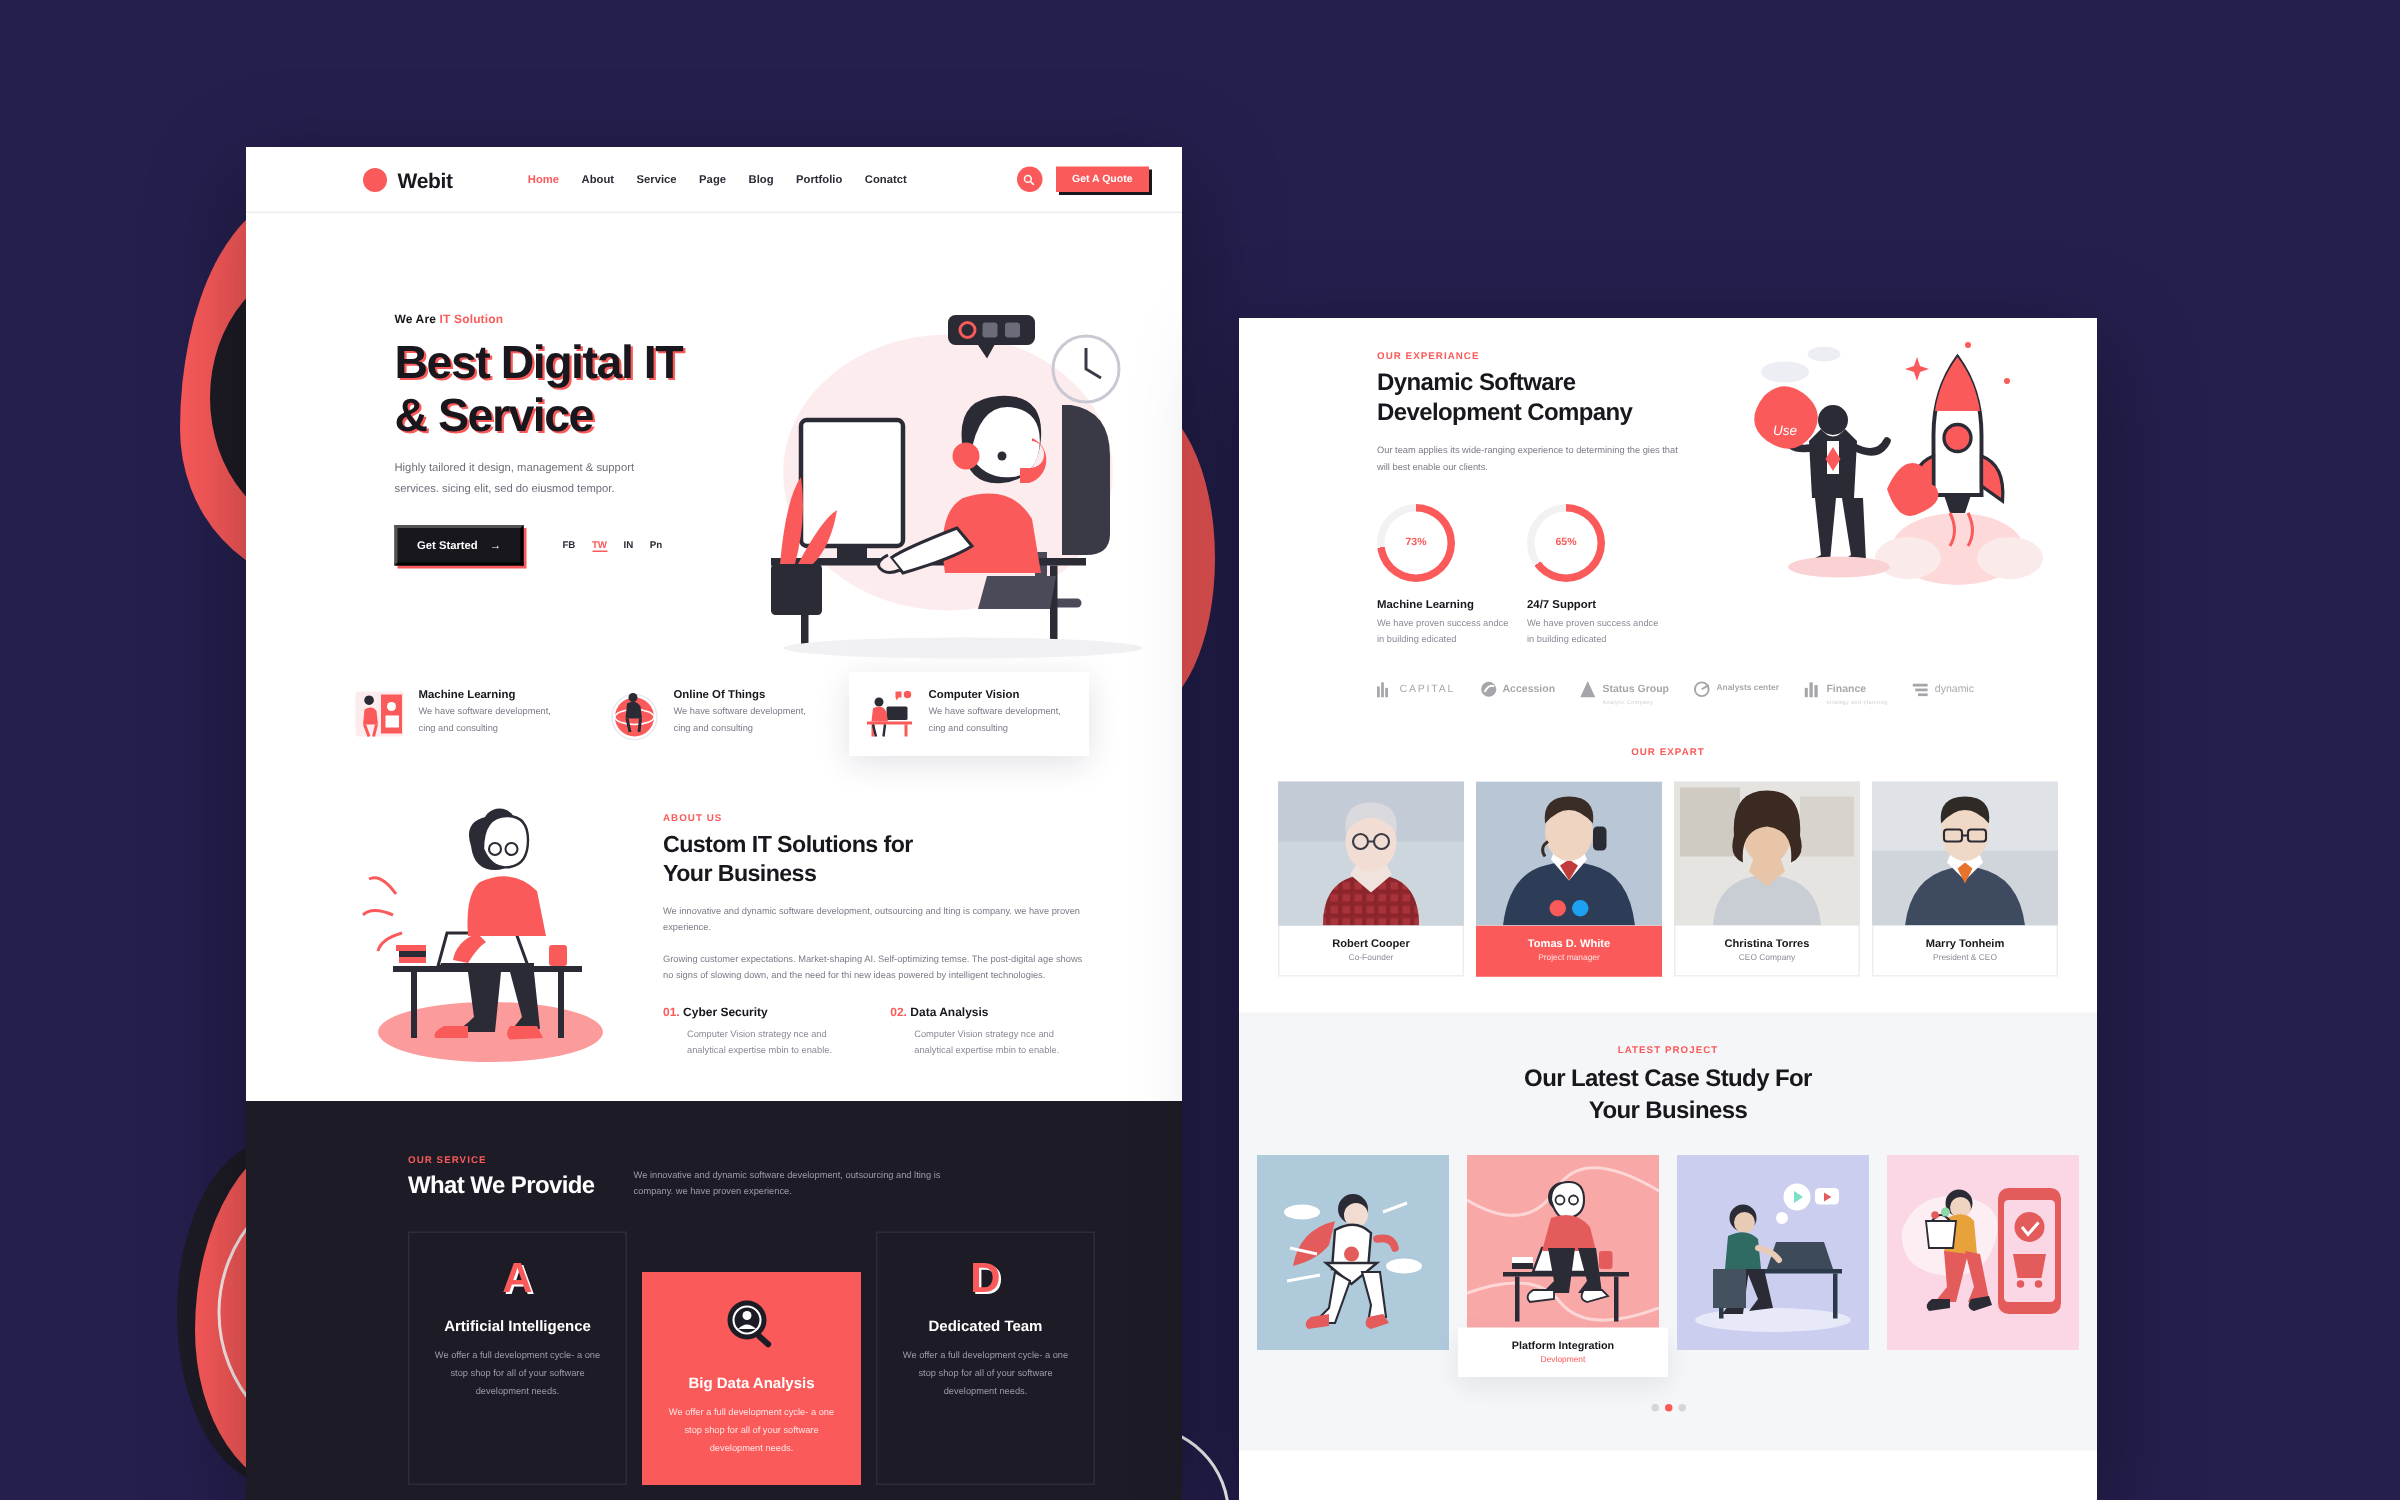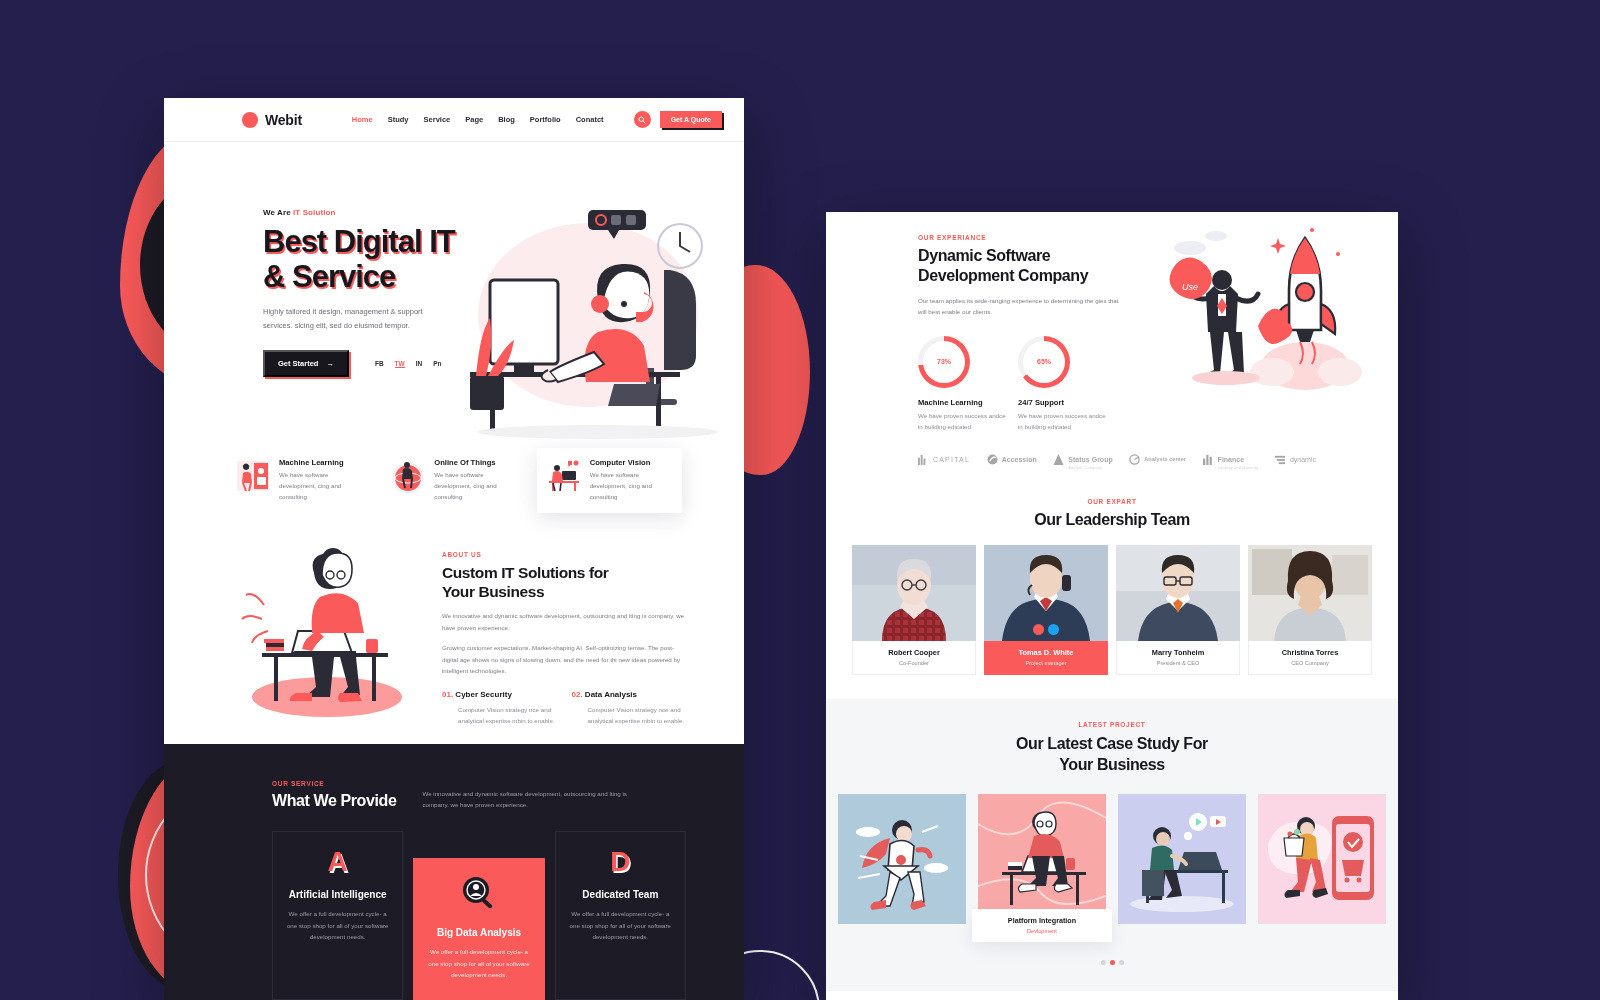--- a/index.html
+++ b/index.html
@@ -23,21 +23,21 @@
       background:#1d1b25; border-radius:50% 50% 50% 50%; }
   .ring-bl { position:absolute; left:145px; top:780px; width:190px; height:190px;
       border:2px solid #fff; border-radius:50%; opacity:.9; }
   .blob-red-mid { position:absolute; left:700px; top:265px; width:110px; height:210px;
       background:#fb5a5a; border-radius:50% 50% 45% 55%/48% 52% 50% 50%; }
   .ring-br { position:absolute; left:700px; top:950px; width:120px; height:120px;
       border:2px solid #fff; border-radius:50%; }
 
   
   .mock-left {
-    position:absolute; left:164px; top:98px; width:580px; height:902px;
+    position:absolute; left:164px; top:98px; width:624px; height:902px;
     background:#ffffff; overflow:hidden;
     box-shadow:0 20px 60px rgba(0,0,0,.35);
   }
   
   .lm-header { height:44px; display:flex; align-items:center;
       padding:0 22px 0 78px; border-bottom:1px solid #ededf1; background:#fff; position:relative; z-index:5;}
   .brand { display:flex; align-items:center; gap:7px; }
   .brand-dot { width:16px; height:16px; border-radius:50%; background:#fb5a5a; display:block;}
   .brand-name { font-size:14px; font-weight:bold; color:#18181f; letter-spacing:-.2px;}
   .nav { display:flex; gap:15px; margin-left:50px; }
@@ -167,21 +167,21 @@
 
   <div class="mock-left">
 
     <div class="lm-header">
       <div class="brand">
         <span class="brand-dot"></span>
         <span class="brand-name">Webit</span>
       </div>
       <nav class="nav">
         <a href="#" class="active">Home</a>
-        <a href="#">Study</a>
+        <a href="#">About</a>
         <a href="#">Service</a>
         <a href="#">Page</a>
         <a href="#">Blog</a>
         <a href="#">Portfolio</a>
         <a href="#">Conatct</a>
       </nav>
       <div class="hdr-right">
         <div class="search-btn">
           <svg width="8" height="8" viewBox="0 0 16 16" fill="none" stroke="#fff" stroke-width="2">
             <circle cx="6.5" cy="6.5" r="4.5"></circle>
@@ -529,21 +529,20 @@
             <rect x="0" y="2" width="11" height="2" fill="#2b2b36"></rect>
             <rect x="2" y="5.5" width="9" height="2" fill="#2b2b36"></rect>
             <rect x="4" y="9" width="7" height="2" fill="#2b2b36"></rect>
           </svg>
         <span class="logo-name" style="font-weight:normal">dynamic</span>
       </div>
     </div>
 
     <div class="team">
       <div class="label-red">OUR EXPART</div>
-      <h2 class="team-h2">Our Leadership Team</h2>
       <div class="team-grid">
 
         <div class="member">
           <div class="member-photo" style="background:linear-gradient(#cfd6de,#b9c2cd);">
             <svg viewBox="0 0 124 96" width="124" height="96">
               <rect width="124" height="96" fill="#cdd5dd"></rect>
               <rect x="0" y="0" width="124" height="40" fill="#c3ccd6"></rect>
               <path d="M30 96 q0 -34 32 -34 q32 0 32 34z" fill="#9d2b33"></path>
               <path d="M30 96 q0 -34 32 -34 q32 0 32 34z" fill="url(#plaid)" opacity=".5"></path>
               <defs>
@@ -586,53 +585,53 @@
           </div>
           <div class="member-cap">
             <div class="member-name">Tomas D. White</div>
             <div class="member-role">Project manager</div>
           </div>
         </div>
 
         <div class="member">
           <div class="member-photo">
             <svg viewBox="0 0 124 96" width="124" height="96">
+              <rect width="124" height="96" fill="#e6e4e0"></rect>
+              <rect x="4" y="4" width="40" height="46" fill="#cfcac2"></rect>
+              <rect x="84" y="10" width="36" height="40" fill="#d8d4cd"></rect>
+              <path d="M26 96 q2 -32 36 -34 q34 2 36 34z" fill="#c9cdd4"></path>
+              <path d="M50 60 l12 10 l12 -10 l-4 -12 l-16 0z" fill="#e8c5a8"></path>
+              <ellipse cx="62" cy="36" rx="16" ry="19" fill="#e8c5a8"></ellipse>
+              <path d="M40 36 q-2 -30 22 -30 q24 0 22 30 q4 14 -6 18 q2 -22 -16 -24 q-18 2 -16 24 q-10 -4 -6 -18z" fill="#3b2a22"></path>
+            </svg>
+          </div>
+          <div class="member-cap">
+            <div class="member-name">Christina Torres</div>
+            <div class="member-role">CEO Company</div>
+          </div>
+        </div>
+
+        <div class="member">
+          <div class="member-photo">
+            <svg viewBox="0 0 124 96" width="124" height="96">
               <rect width="124" height="96" fill="#dfe3e7"></rect>
               <rect x="0" y="46" width="124" height="50" fill="#cfd5db"></rect>
               <path d="M22 96 q4 -32 30 -38 l10 -2 l10 2 q26 6 30 38z" fill="#3d4a60"></path>
               <path d="M50 54 l12 12 l12 -12 l-4 -10 l-16 0z" fill="#fff"></path>
               <path d="M57 58 l5 10 l5 -10 l-5 -4z" fill="#e8732c"></path>
               <ellipse cx="62" cy="34" rx="16" ry="19" fill="#f0d8c6"></ellipse>
               <path d="M46 28 q16 -18 32 0 q2 -18 -16 -18 q-18 0 -16 18z" fill="#2f2a26"></path>
               <rect x="48" y="32" width="12" height="8" rx="2" fill="none" stroke="#2b2b36" stroke-width="1.4"></rect>
               <rect x="64" y="32" width="12" height="8" rx="2" fill="none" stroke="#2b2b36" stroke-width="1.4"></rect>
               <path d="M60 36 l4 0" stroke="#2b2b36" stroke-width="1.4"></path>
             </svg>
           </div>
           <div class="member-cap">
             <div class="member-name">Marry Tonheim</div>
             <div class="member-role">President &amp; CEO</div>
-          </div>
-        </div>
-
-        <div class="member">
-          <div class="member-photo">
-            <svg viewBox="0 0 124 96" width="124" height="96">
-              <rect width="124" height="96" fill="#e6e4e0"></rect>
-              <rect x="4" y="4" width="40" height="46" fill="#cfcac2"></rect>
-              <rect x="84" y="10" width="36" height="40" fill="#d8d4cd"></rect>
-              <path d="M26 96 q2 -32 36 -34 q34 2 36 34z" fill="#c9cdd4"></path>
-              <path d="M50 60 l12 10 l12 -10 l-4 -12 l-16 0z" fill="#e8c5a8"></path>
-              <ellipse cx="62" cy="36" rx="16" ry="19" fill="#e8c5a8"></ellipse>
-              <path d="M40 36 q-2 -30 22 -30 q24 0 22 30 q4 14 -6 18 q2 -22 -16 -24 q-18 2 -16 24 q-10 -4 -6 -18z" fill="#3b2a22"></path>
-            </svg>
-          </div>
-          <div class="member-cap">
-            <div class="member-name">Christina Torres</div>
-            <div class="member-role">CEO Company</div>
           </div>
         </div>
 
       </div>
     </div>
 
     <div class="cases">
       <div class="label-red">LATEST PROJECT</div>
       <h2 class="cases-h2">
         <span>Our Latest Case Study For</span><br>

